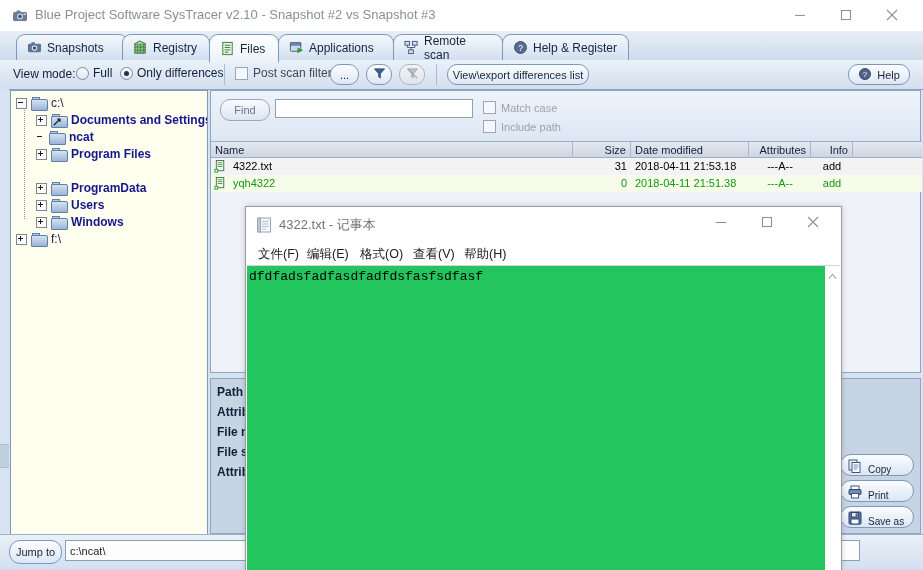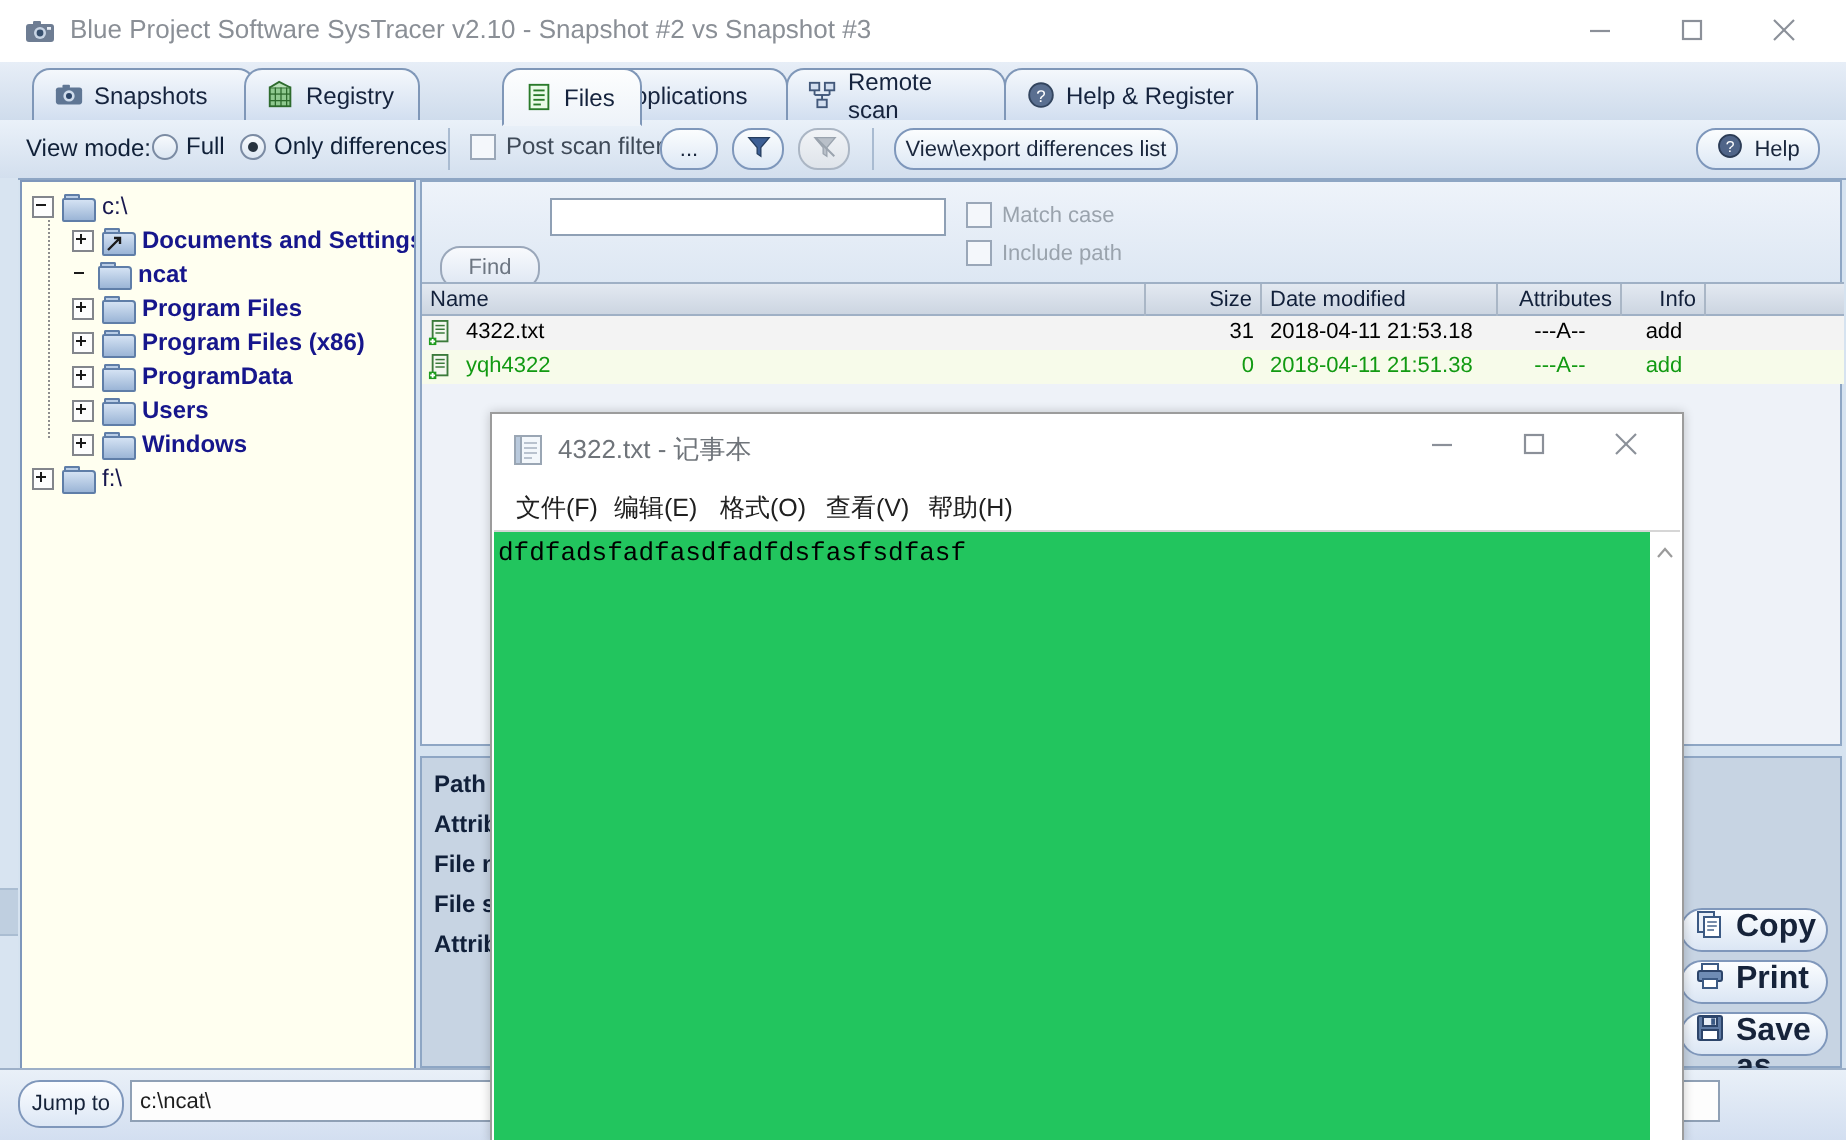--- a/index.html
+++ b/index.html
@@ -77,21 +77,21 @@
   .shortcut{position:absolute;left:2px;top:4px;width:9px;height:9px;}
   .tdot{position:absolute;border-left:1px dotted #8d8d8d;}
 
   
   .mainpanel{position:absolute;left:210px;top:90px;width:711px;height:283px;background:#eef2f8;
     border:1px solid #8ea6c4;box-sizing:border-box;}
   .findbar{position:absolute;left:0;top:0;width:709px;height:50px;
     background:linear-gradient(#eef3fa,#dde7f3);}
   .findbtn{position:absolute;left:9px;top:8px;width:48px;height:20px;border:1px solid #9aa7ba;
     border-radius:10px;background:linear-gradient(#f8fafd,#dde6f2);
-    display:flex;align-items:center;justify-content:center;font-size:11px;color:#6d7682;margin-top:24px;}
+    display:flex;align-items:center;justify-content:center;font-size:11px;color:#6d7682;}
   .findinput{position:absolute;left:64px;top:8px;width:198px;height:19px;background:#ffffff;
     border:1px solid #8fa0b5;box-sizing:border-box;font-size:11px;padding:2px 3px;}
   .fchk{position:absolute;display:flex;align-items:center;gap:5px;font-size:11px;color:#9aa3ad;}
 
   
   .lhead{position:absolute;left:0;top:50px;width:711px;height:17px;
     background:linear-gradient(#e3e9f1,#ccd5e1);border-top:1px solid #9fb0c5;border-bottom:1px solid #9fb0c5;
     box-sizing:border-box;}
   .lhcell{position:absolute;top:0;height:16px;line-height:16px;font-size:11px;color:#12203a;
     border-right:1px solid #a9b6c6;box-sizing:border-box;padding:0 4px;white-space:nowrap;}
@@ -105,22 +105,22 @@
   .lcell.r{text-align:right;}
   .lcell.c{text-align:center;}
   .green{color:#129a12;}
   .fileicon{position:absolute;left:3px;top:2px;width:13px;height:13px;}
 
   
   .details{position:absolute;left:210px;top:378px;width:711px;height:156px;
     background:#c7d4e3;border:1px solid #8ea6c4;box-sizing:border-box;}
   .dlabel{position:absolute;left:6px;font-size:12px;font-weight:bold;color:#11203a;white-space:nowrap;}
   .sbtn{position:absolute;right:6px;width:74px;height:22px;border:1px solid #7f97bb;border-radius:11px;
-    background:linear-gradient(#fbfdff,#dbe6f4);display:flex;align-items:flex-start;gap:6px;
-    padding-left:7px;box-sizing:border-box;font-size:16px;color:#16233a;font-weight:bold;}
+    background:linear-gradient(#fbfdff,#dbe6f4);display:flex;align-items:flex-end;gap:6px;
+    padding-left:7px;box-sizing:border-box;font-size:10px;color:#16233a;}
 
   
   .bottombar{position:absolute;left:0;top:534px;width:923px;height:36px;
     background:linear-gradient(#e9f0f8,#d2def0);border-top:1px solid #9db0c8;}
   .jumpbtn{position:absolute;left:9px;top:5px;width:51px;height:22px;border:1px solid #7f97bb;
     border-radius:11px;background:linear-gradient(#fbfdff,#dce7f5);
     display:flex;align-items:center;justify-content:center;font-size:11px;color:#16233a;}
   .jumpinput{position:absolute;left:65px;top:5px;width:795px;height:21px;background:#fdfdfd;
     border:1px solid #8fa0b5;box-sizing:border-box;font-size:11px;padding:3px 4px;color:#1d1d1d;}
 
@@ -199,21 +199,21 @@
           <line x1="5" y1="4" x2="5" y2="14" stroke="#2e6b2e" stroke-width=".7"></line>
           <line x1="8" y1="4" x2="8" y2="14" stroke="#2e6b2e" stroke-width=".7"></line>
           <line x1="11" y1="4" x2="11" y2="14" stroke="#2e6b2e" stroke-width=".7"></line>
           <line x1="2" y1="7.5" x2="13" y2="7.5" stroke="#2e6b2e" stroke-width=".7"></line>
           <line x1="2" y1="11" x2="13" y2="11" stroke="#2e6b2e" stroke-width=".7"></line>
         </svg>
       </span>
       <span>Registry</span>
     </div>
 
-    <div class="tab active" style="left:209px;width:70px;margin-left:42px;">
+    <div class="tab active" style="left:209px;width:70px;">
       <span class="ticon">
         <svg width="15" height="15" viewBox="0 0 16 16">
           <rect x="3" y="1.5" width="10" height="13" fill="#eafbe8" stroke="#2a7a2a"></rect>
           <line x1="5" y1="4.5" x2="11" y2="4.5" stroke="#2a7a2a"></line>
           <line x1="5" y1="7" x2="11" y2="7" stroke="#2a7a2a"></line>
           <line x1="5" y1="9.5" x2="11" y2="9.5" stroke="#2a7a2a"></line>
           <line x1="5" y1="12" x2="9" y2="12" stroke="#2a7a2a"></line>
         </svg>
       </span>
       <span>Files</span>
@@ -354,28 +354,20 @@
 
     <div class="tnode" style="left:25px;top:55px;">
       <span class="expander plus"></span>
       <span class="folder">
           <b></b>
           <i></i>
         </span>
       <span class="tlabel bold">Program Files</span>
     </div>
 
-    <div class="tnode" style="left:25px;top:72px;">
-      <span class="expander plus"></span>
-      <span class="folder">
-          <b></b>
-          <i></i>
-        </span>
-      <span class="tlabel bold">Program Files (x86)</span>
-    </div>
 
     <div class="tnode" style="left:25px;top:89px;">
       <span class="expander plus"></span>
       <span class="folder">
           <b></b>
           <i></i>
         </span>
       <span class="tlabel bold">ProgramData</span>
     </div>
 

